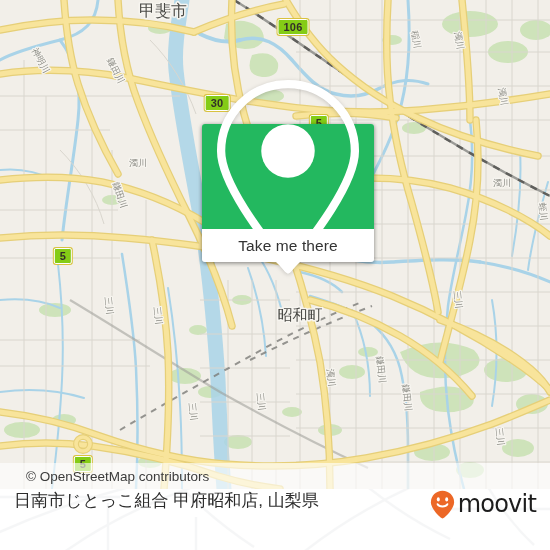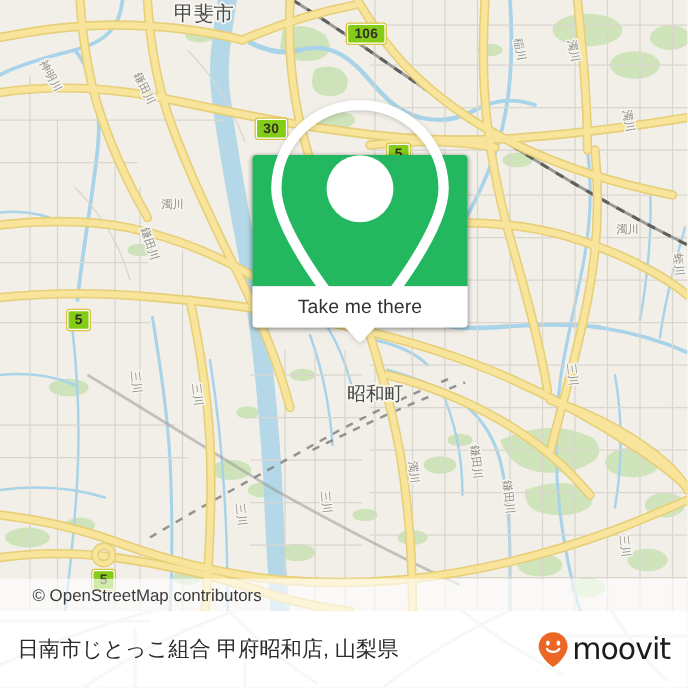--- a/index.html
+++ b/index.html
@@ -83,21 +83,21 @@
   #footer{
     position:absolute;left:0;top:489px;width:550px;height:61px;
     background:#ffffff;overflow:hidden;
   }
   #footer-watermark{
     position:absolute;left:0;top:-26px;width:550px;height:92px;
     opacity:.085;
   }
   #footer-watermark svg{display:block;}
   #footer-inner{
-    position:relative;height:61px;display:flex;align-items:center;
+    position:relative;height:61px;display:flex;align-items:flex-start;
     justify-content:space-between;padding:0 14px;box-sizing:border-box;
   }
   #footer-title{
     font-size:17px;color:#2b2b2b;white-space:nowrap;
     font-family:"Liberation Sans","DejaVu Sans",sans-serif;
   }
   #brand{display:flex;align-items:center;gap:3px;}
   #brand-mark{width:25px;height:29px;flex:0 0 auto;}
   #brand-text{
     font-size:24px;color:#1c1c1c;font-weight:400;

